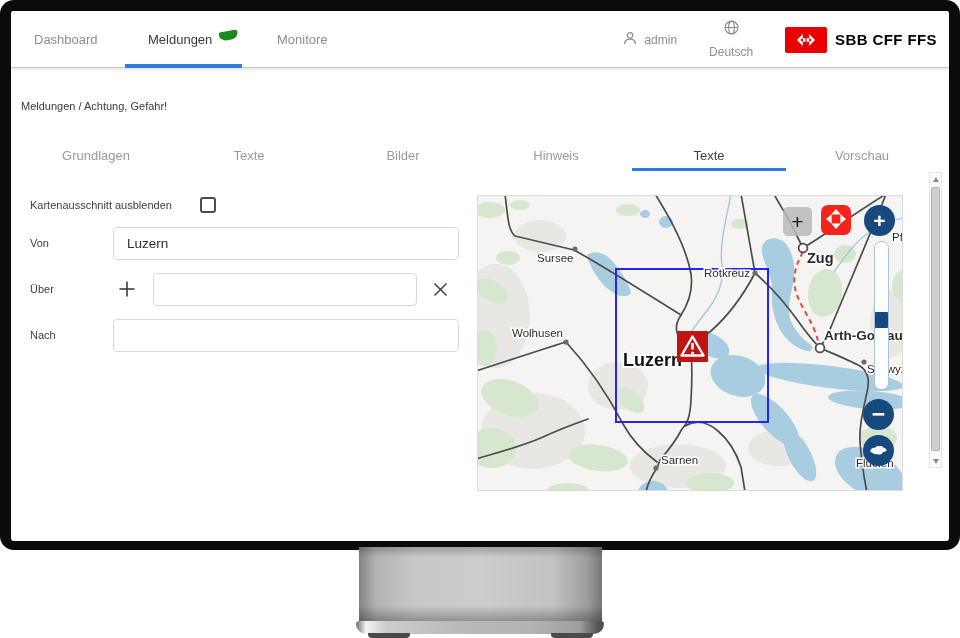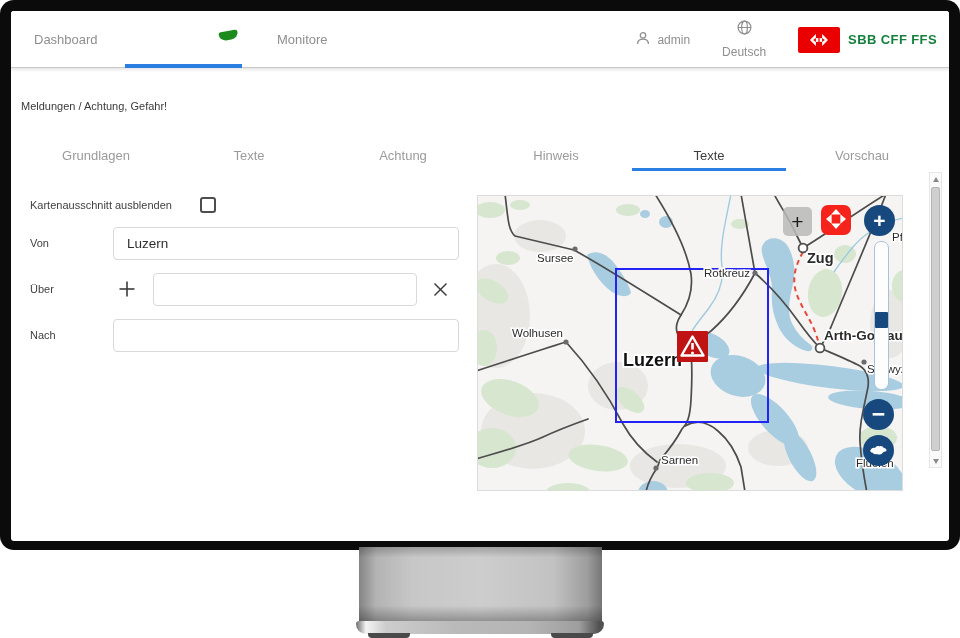--- a/index.html
+++ b/index.html
@@ -26,21 +26,21 @@
   .nav-item.active { color:#3a3a3a; }
   .nav-dashboard { left:23px; } .nav-meldungen { left:137px; } .nav-monitore { left:266px; }
   .nav-underline { position:absolute; left:114px; top:53px; width:117px; height:4px; background:#2a7de1; }
   .nav-badge { position:absolute; left:208px; top:20px; width:19px; height:9px; background:#1d8a1e;
     border-radius:3px 3px 9px 9px / 3px 3px 8px 8px; transform:rotate(-10deg); }
   .header-right { position:absolute; right:12px; top:0; height:57px; display:flex; align-items:center; }
   .hgroup { display:flex; align-items:center; gap:7px; font-size:12px; color:#8f8f8f; cursor:pointer; }
   .hgroup + .hgroup { margin-left:32px;flex-direction:column; }
   .brand { display:flex; align-items:center; gap:8px; margin-left:32px; cursor:default; }
   .brand-flag { width:42px; height:26px; background:#eb0000; border-radius:2px; display:flex; align-items:center; justify-content:center; }
-  .brand-text { font-size:13px; font-weight:bold; color:#15803d; letter-spacing:.4px; }
+  .brand-text { font-size:15px; font-weight:bold; color:#000000; letter-spacing:.4px; }
 
   
   .breadcrumb { position:absolute; left:10px; top:89px; font-size:11px; color:#3a3a3a; z-index:2; }
 
   
   .tab { position:absolute; top:137px; transform:translateX(-50%); font-size:13px; color:#9b9b9b; cursor:pointer; white-space:nowrap; }
   .tab.active { color:#3f3f3f; }
   .tab-underline { position:absolute; left:621px; top:157px; width:154px; height:3px; background:#2a7de1; }
 
   
@@ -77,20 +77,21 @@
 </style>
 </head>
 <body>
 
 <div class="stage">
   <div class="monitor">
     <div class="screen">
 
       <div class="header">
         <div class="nav-item nav-dashboard">Dashboard</div>
+        <div class="nav-item nav-meldungen active">Meldungen</div>
         <div class="nav-badge"></div>
         <div class="nav-item nav-monitore">Monitore</div>
         <div class="nav-underline"></div>
 
         <div class="header-right">
           <div class="hgroup">
             <span>
               <svg width="14" height="14" viewBox="0 0 14 14" fill="none" stroke="#8f8f8f" stroke-width="1.3">
                 <circle cx="7" cy="4.4" r="2.7"></circle>
                   <path d="M1.6,13 C1.6,9.6 4,8.1 7,8.1 C10,8.1 12.4,9.6 12.4,13"></path>
@@ -119,21 +120,21 @@
             </div>
             <div class="brand-text">SBB CFF FFS</div>
           </div>
         </div>
       </div>
 
       <div class="breadcrumb">Meldungen / Achtung, Gefahr!</div>
 
       <div class="tab" style="left:85px">Grundlagen</div>
       <div class="tab" style="left:238px">Texte</div>
-      <div class="tab" style="left:392px">Achtung</div>
+      <div class="tab" style="left:392px">Bilder</div>
       <div class="tab" style="left:545px">Hinweis</div>
       <div class="tab active" style="left:698px">Texte</div>
       <div class="tab" style="left:851px">Vorschau</div>
       <div class="tab-underline"></div>
 
       <div class="flabel" style="left:19px; top:188px;">Kartenausschnitt ausblenden</div>
       <input type="checkbox" class="checkbox" style="">
 
       <div class="flabel" style="left:19px; top:226px;">Von</div>
       <input class="tinput" style="left: 102px; top: 216px; width: 346px;" value="Luzern">

